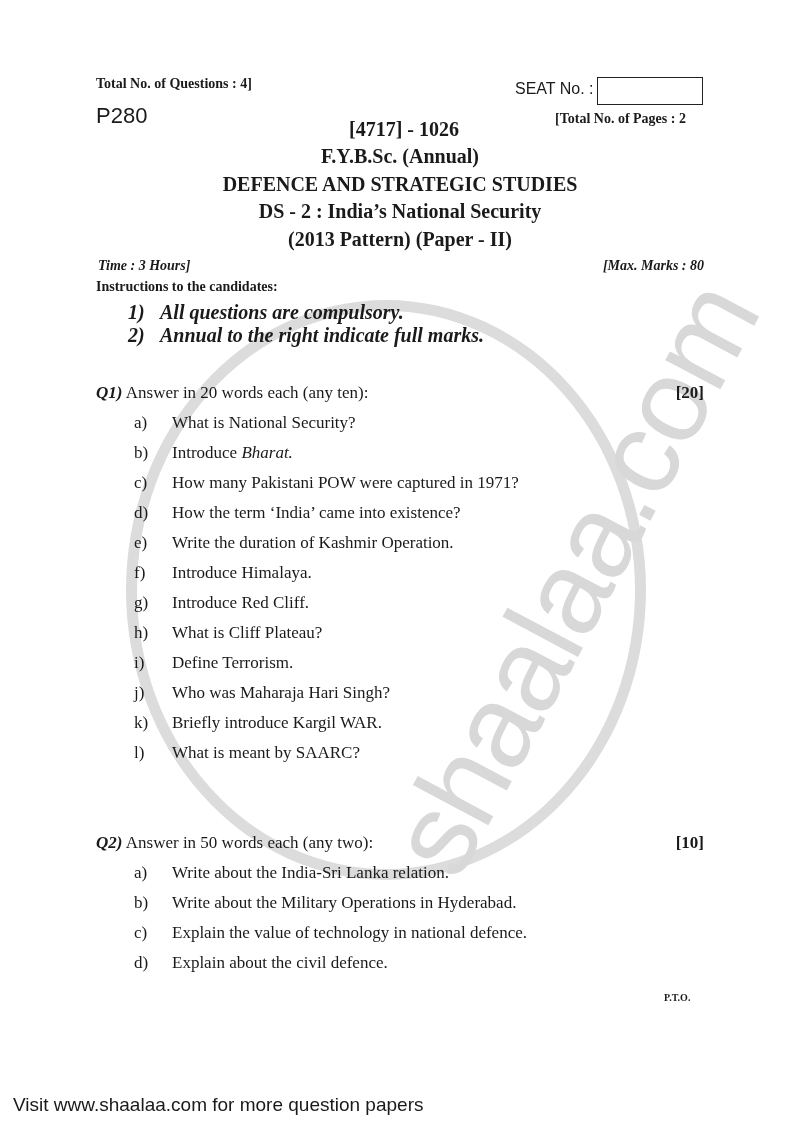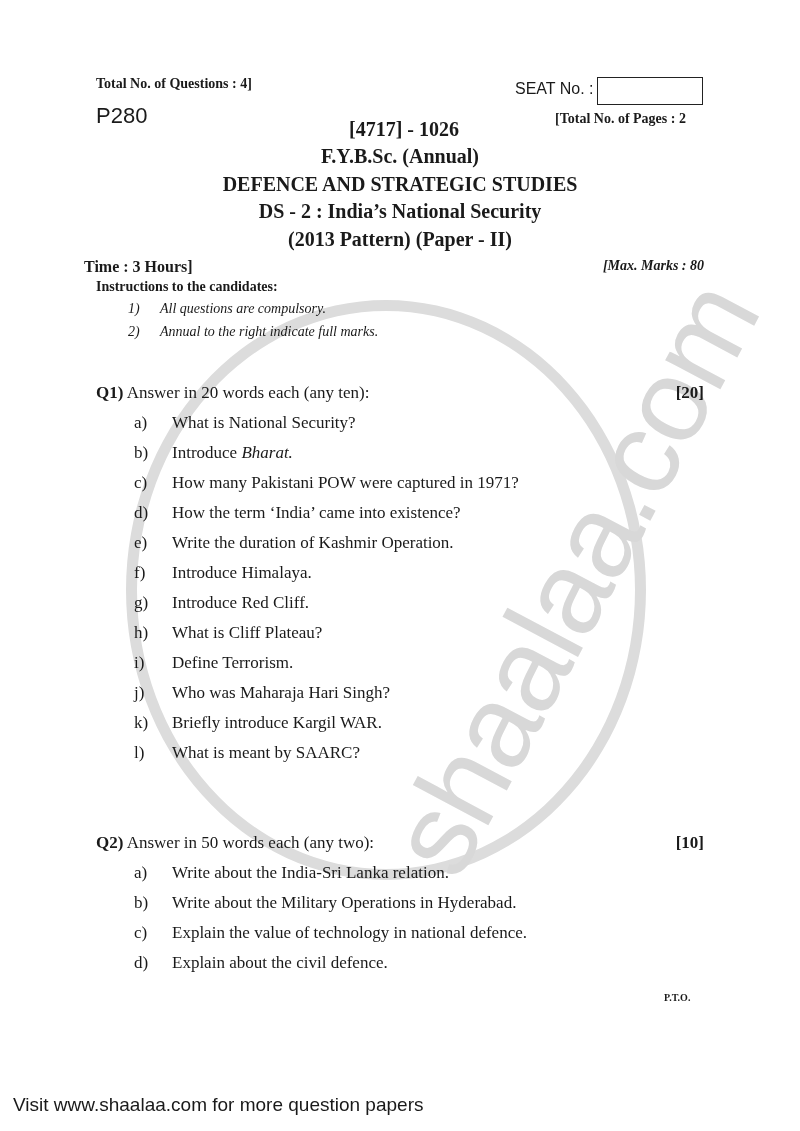--- a/index.html
+++ b/index.html
@@ -23,28 +23,28 @@
   .seat-box { left:597px; top:77px; width:106px; height:28px; border:1.5px solid #222; box-sizing:border-box; }
   .pages { left:555px; top:111px; font-size:14px; font-weight:bold; }
 
   .center { left:0; width:800px; text-align:center; font-weight:bold; }
   .code { top:118px; font-size:20px; left:4px; }
   .course { top:145px; font-size:20px; }
   .subj { top:173px; font-size:20px; }
   .paper-title { top:200px; font-size:20px; }
   .pattern { top:228px; font-size:20px; }
 
-  .time { left:84px; top:258px; font-size:16px; font-weight:bold; }
+  .time { left:98px; top:258px; font-size:14px; font-weight:bold; font-style:italic; }
   .marks { right:96px; top:258px; font-size:14px; font-weight:bold; font-style:italic; }
   .instr-h { left:96px; top:279px; font-size:14px; font-weight:bold; }
-  .instr { left:128px; font-size:14px; font-weight:normal; font-style:italic; }
+  .instr { left:128px; font-size:20px; font-weight:bold; font-style:italic; }
   .instr .n { display:inline-block; width:32px; }
 
   .q-head { left:96px; font-size:17px; }
-  .q-head .qn { font-weight:bold; }
+  .q-head .qn { font-style:italic; font-weight:bold; }
   .q-marks { right:96px; font-size:17px; font-weight:bold; }
   .item { left:134px; font-size:17px; }
   .item .l { display:inline-block; width:38px; }
 
   .pto { left:664px; top:992px; font-size:10px; font-weight:bold; }
   .footer { left:13px; top:1094px; font-size:19px; font-family:"Liberation Sans", sans-serif; }
 </style>
 </head>
 <body>
 

